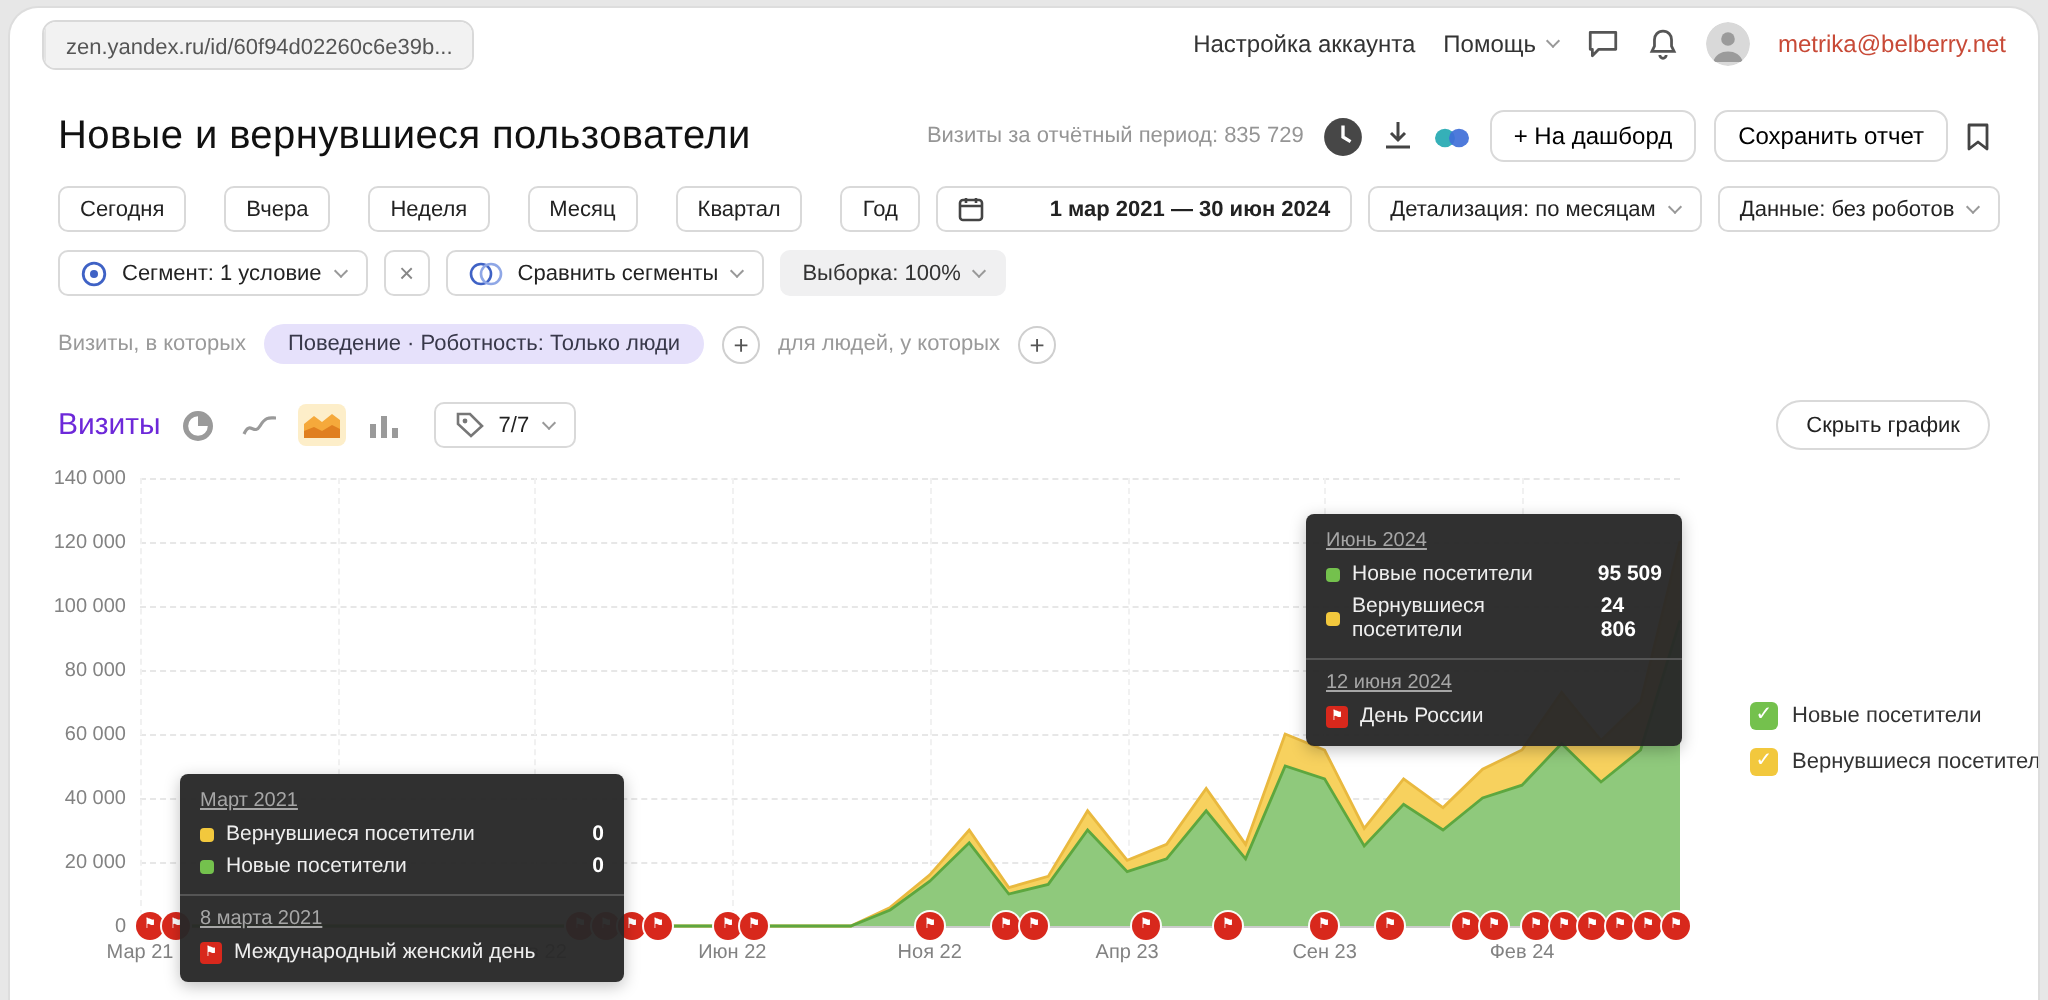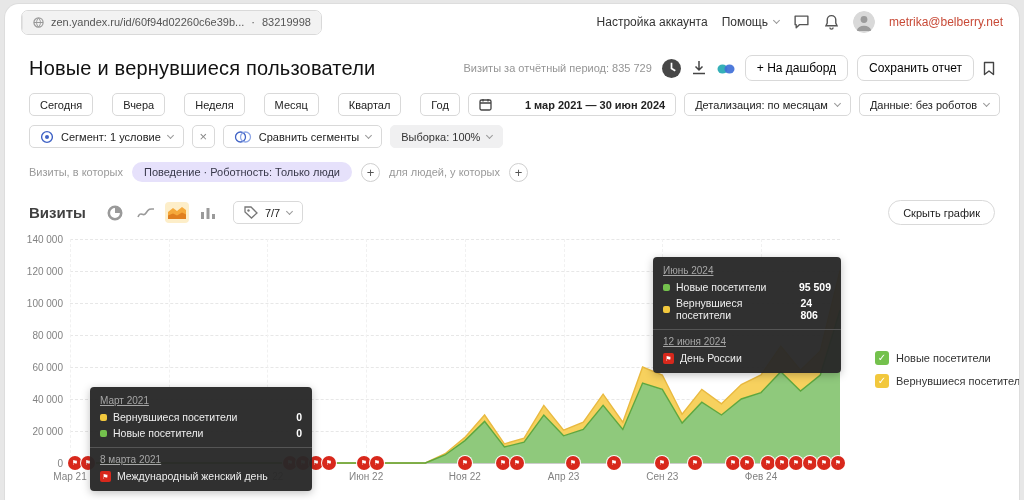--- a/index.html
+++ b/index.html
@@ -6,21 +6,21 @@
   html, body { width: 1024px; height: 500px; }
   body { background: #e7e7e7; font-family: "Liberation Sans", sans-serif; color: #222; overflow: hidden; }
   .card { position: absolute; left: 5px; top: 4px; right: 5px; bottom: 0; background: #fff;
           border-radius: 14px 14px 0 0; box-shadow: 0 0 0 1px #ddd; overflow: hidden; }
 
   
   .topbar { display: flex; align-items: center; height: 36px; padding: 0 16px; gap: 14px; font-size: 12px; }
   .proj-pill { display: flex; align-items: stretch; border: 1px solid #d9d9d9; border-radius: 7px; height: 25px; overflow: hidden; }
   .proj-left { display: flex; align-items: center; gap: 7px; padding: 0 10px; cursor: pointer; white-space: nowrap; }
   .proj-right { display: flex; align-items: center; gap: 7px; padding: 0 10px; background: #f2f2f2;
-                border-left: 1px solid #e3e3e3; color: #555; font-size: 11px; white-space: nowrap; }
+                border-left: 1px solid #e3e3e3; color: #555; font-size: 11px; white-space: nowrap; flex-direction: column; }
   .chev { width: 5px; height: 5px; border-right: 1.4px solid #999; border-bottom: 1.4px solid #999;
           transform: rotate(45deg); display: inline-block; margin-top: -3px; flex: 0 0 auto; }
   .spacer { flex: 1; }
   .toplink { color: #333; cursor: pointer; white-space: nowrap; display: flex; align-items: center; gap: 6px; }
   .iconbtn { display: flex; align-items: center; justify-content: center; cursor: pointer; background: none; border: none; }
   .avatar { width: 22px; height: 22px; border-radius: 50%; overflow: hidden; }
   .email { color: #c84a37; white-space: nowrap; }
 
   
   .header { display: flex; align-items: center; padding: 15px 24px 4px; gap: 9px; }
@@ -40,21 +40,21 @@
   .graybtn { background: #f0f0f1; border-color: #f0f0f1; color: #333; }
 
   .cond-row { display: flex; align-items: center; gap: 9px; margin: 14px 24px 0; font-size: 11px; color: #9a9a9a; }
   .pill-filter { background: #e6e1fb; color: #38384a; border-radius: 11px; padding: 4px 12px; font-size: 11px;
                  cursor: pointer; white-space: nowrap; }
   .plusbtn { width: 19px; height: 19px; border-radius: 50%; border: 1px solid #cfcfcf; background: #fff; color: #555;
              font-size: 13px; line-height: 1; display: flex; align-items: center; justify-content: center; cursor: pointer; font-family: inherit; }
 
   
   .chart-head { display: flex; align-items: center; gap: 7px; margin: 18px 24px 0; }
-  .chart-title { font-size: 15px; font-weight: 700; color: #404040; margin-right: 10px; }
+  .chart-title { font-size: 15px; font-weight: 400; color: #6d28d9; }
   .ct-icon { width: 24px; height: 21px; display: flex; align-items: center; justify-content: center; border-radius: 4px; cursor: pointer; background: none; border: none; }
   .ct-icon.sel { background: #fdeec9; }
   .hide-chart { margin-left: auto; border: 1px solid #d9d9d9; border-radius: 13px; background: #fff; height: 25px;
                 padding: 0 14px; font-size: 11px; cursor: pointer; font-family: inherit; color: #222; }
 
   
   .chart-wrap { position: relative; margin: 14px 0 0 24px; width: 976px; height: 270px; font-size: 10px; }
   .ylabels { position: absolute; left: 0; top: 0; width: 36px; height: 224px; }
   .ylab { position: absolute; right: 2px; color: #828282; white-space: nowrap; }
   .plot { position: absolute; left: 41px; top: 0; width: 770px; height: 224px; }

